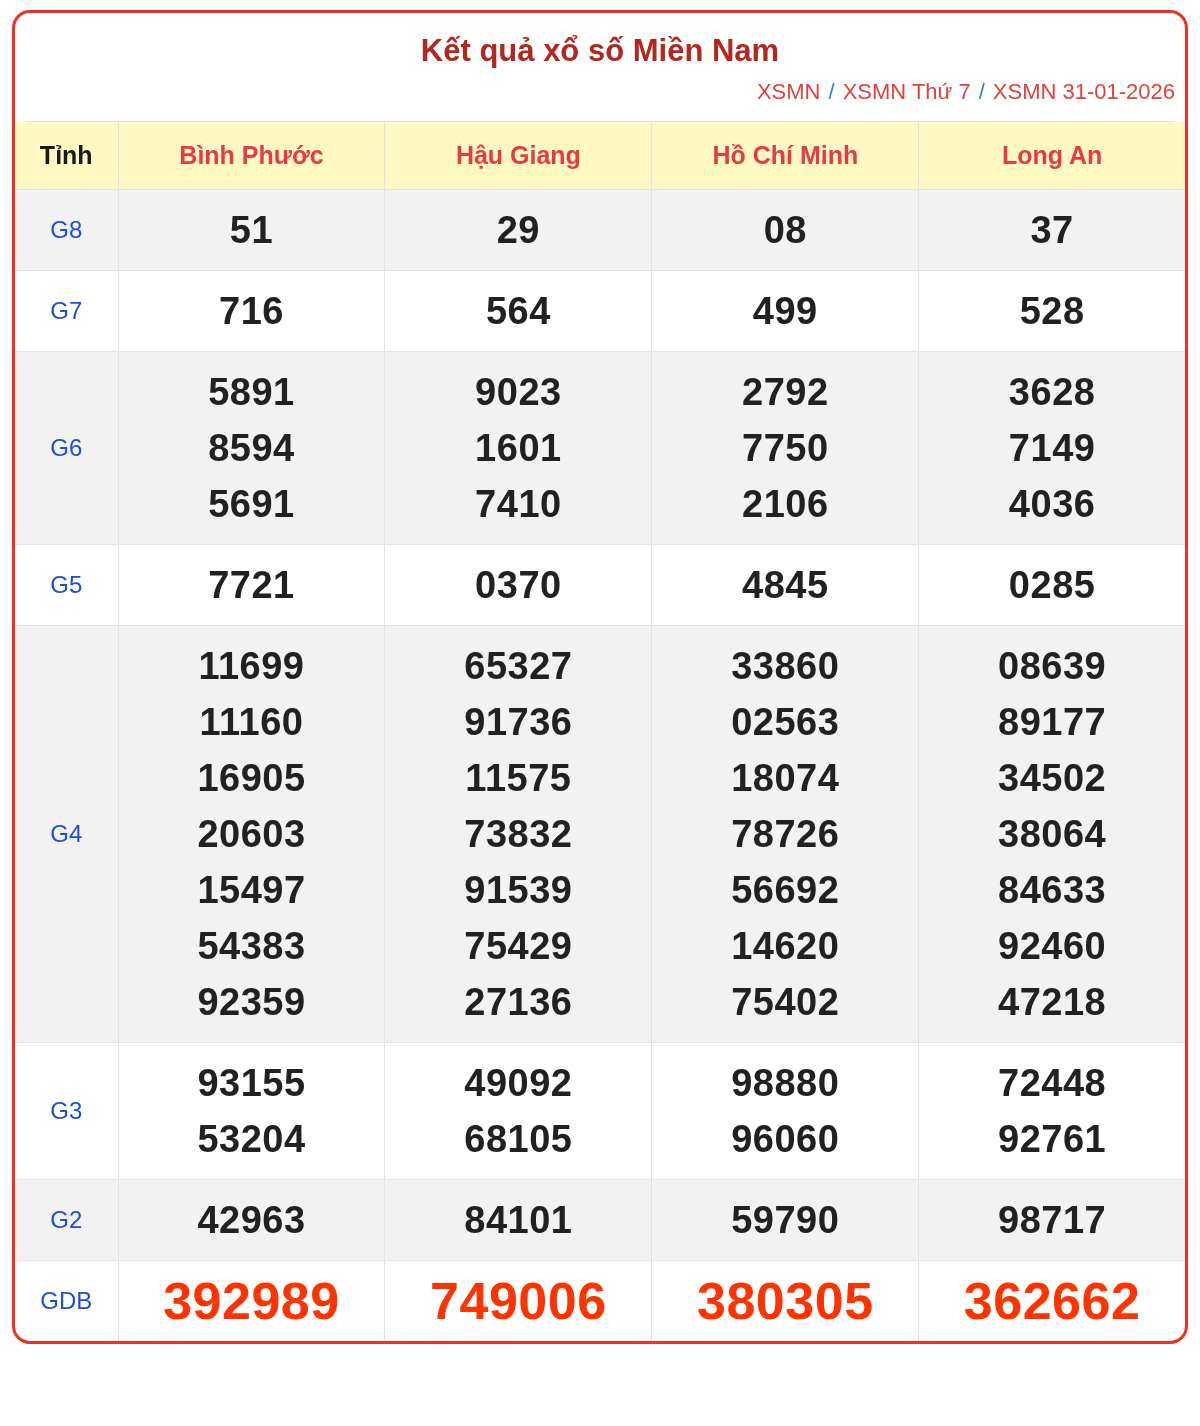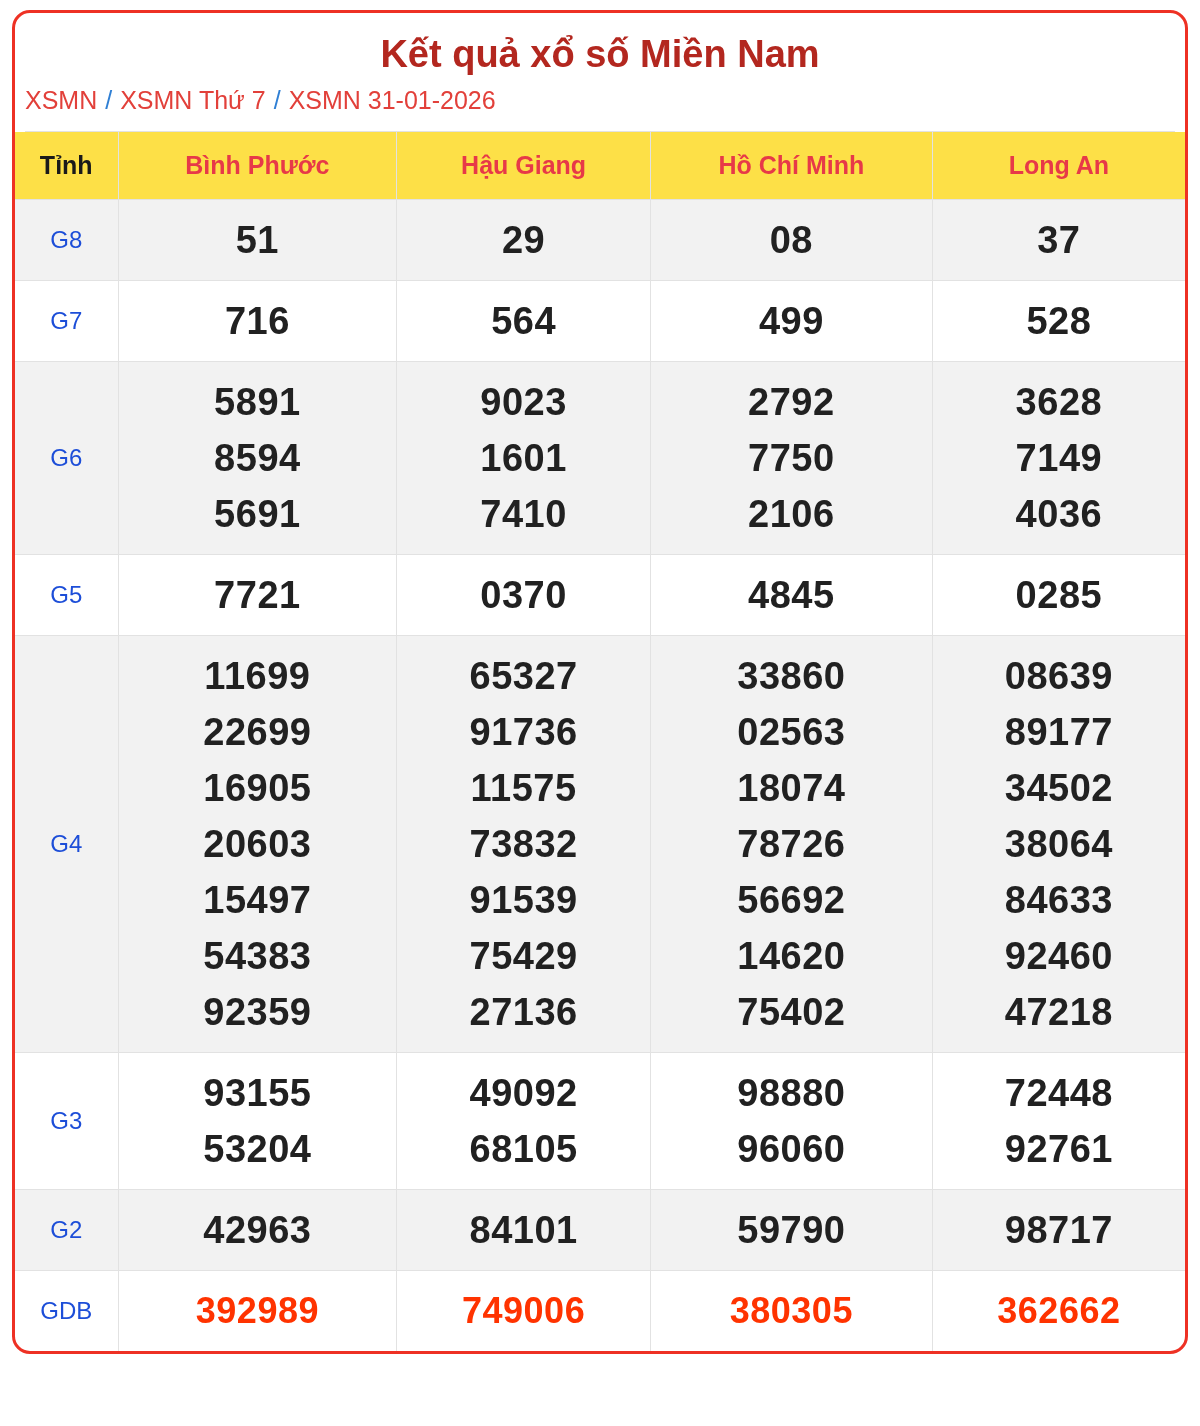--- a/index.html
+++ b/index.html
@@ -11,45 +11,45 @@
   .card {
     margin: 10px 12px;
     border: 3px solid #ee3124;
     border-radius: 18px;
     overflow: hidden;
     background: #ffffff;
   }
   .card-head { padding: 20px 10px 0; }
   .page-title {
     text-align: center;
-    font-size: 38px;
+    font-size: 31px;
     font-weight: bold;
     color: #b3271f;
     margin-bottom: 10px;
   }
   .breadcrumb {
-    text-align: left;
-    font-size: 25px;
+    text-align: right;
+    font-size: 22px;
     color: #e2403a;
     padding-bottom: 16px;
     border-bottom: 1px solid #e2e2e2;
   }
   .breadcrumb .bc-link { color: #e2403a; text-decoration: none; cursor: pointer; }
   .breadcrumb .bc-sep { color: #2f7fd4; padding: 0 8px; }
   table.results {
     width: 100%;
     border-collapse: collapse;
     border-style: hidden; 
   }
   table.results th, table.results td {
     border: 1px solid #e2e2e2;
     text-align: center;
     vertical-align: middle;
   }
-  thead tr { background: #fde047; }
+  thead tr { background: #fef9c3; }
   th.corner {
     width: 103px;
     font-size: 25px;
     font-weight: bold;
     color: #1a1a1a;
     padding: 19px 0;
   }
   th.province {
     font-size: 25px;
     font-weight: bold;
@@ -66,21 +66,21 @@
   td.numcell { padding: 12px 4px; }
   .num {
     font-size: 38px;
     font-weight: bold;
     color: #212121;
     line-height: 56px;
     letter-spacing: 0.5px;
   }
   tr.special .num {
     color: #ff3300;
-    font-size: 36px;
+    font-size: 52px;
   }
 </style>
 </head>
 <body>
 
 <div class="card">
   <div class="card-head">
     <div class="page-title">Kết quả xổ số Miền Nam</div>
     <div class="breadcrumb"><span class="bc-link">XSMN</span><span class="bc-sep">/</span><span class="bc-link">XSMN Thứ 7</span><span class="bc-sep">/</span><span class="bc-link">XSMN 31-01-2026</span></div>
   </div>
@@ -160,21 +160,21 @@
             <div class="num">4845</div>
           </td>
           <td class="numcell">
             <div class="num">0285</div>
           </td>
         </tr>
         <tr class="shaded ">
           <td class="rowlabel">G4</td>
           <td class="numcell">
             <div class="num">11699</div>
-            <div class="num">22699</div>
+            <div class="num">11160</div>
             <div class="num">16905</div>
             <div class="num">20603</div>
             <div class="num">15497</div>
             <div class="num">54383</div>
             <div class="num">92359</div>
           </td>
           <td class="numcell">
             <div class="num">65327</div>
             <div class="num">91736</div>
             <div class="num">11575</div>

